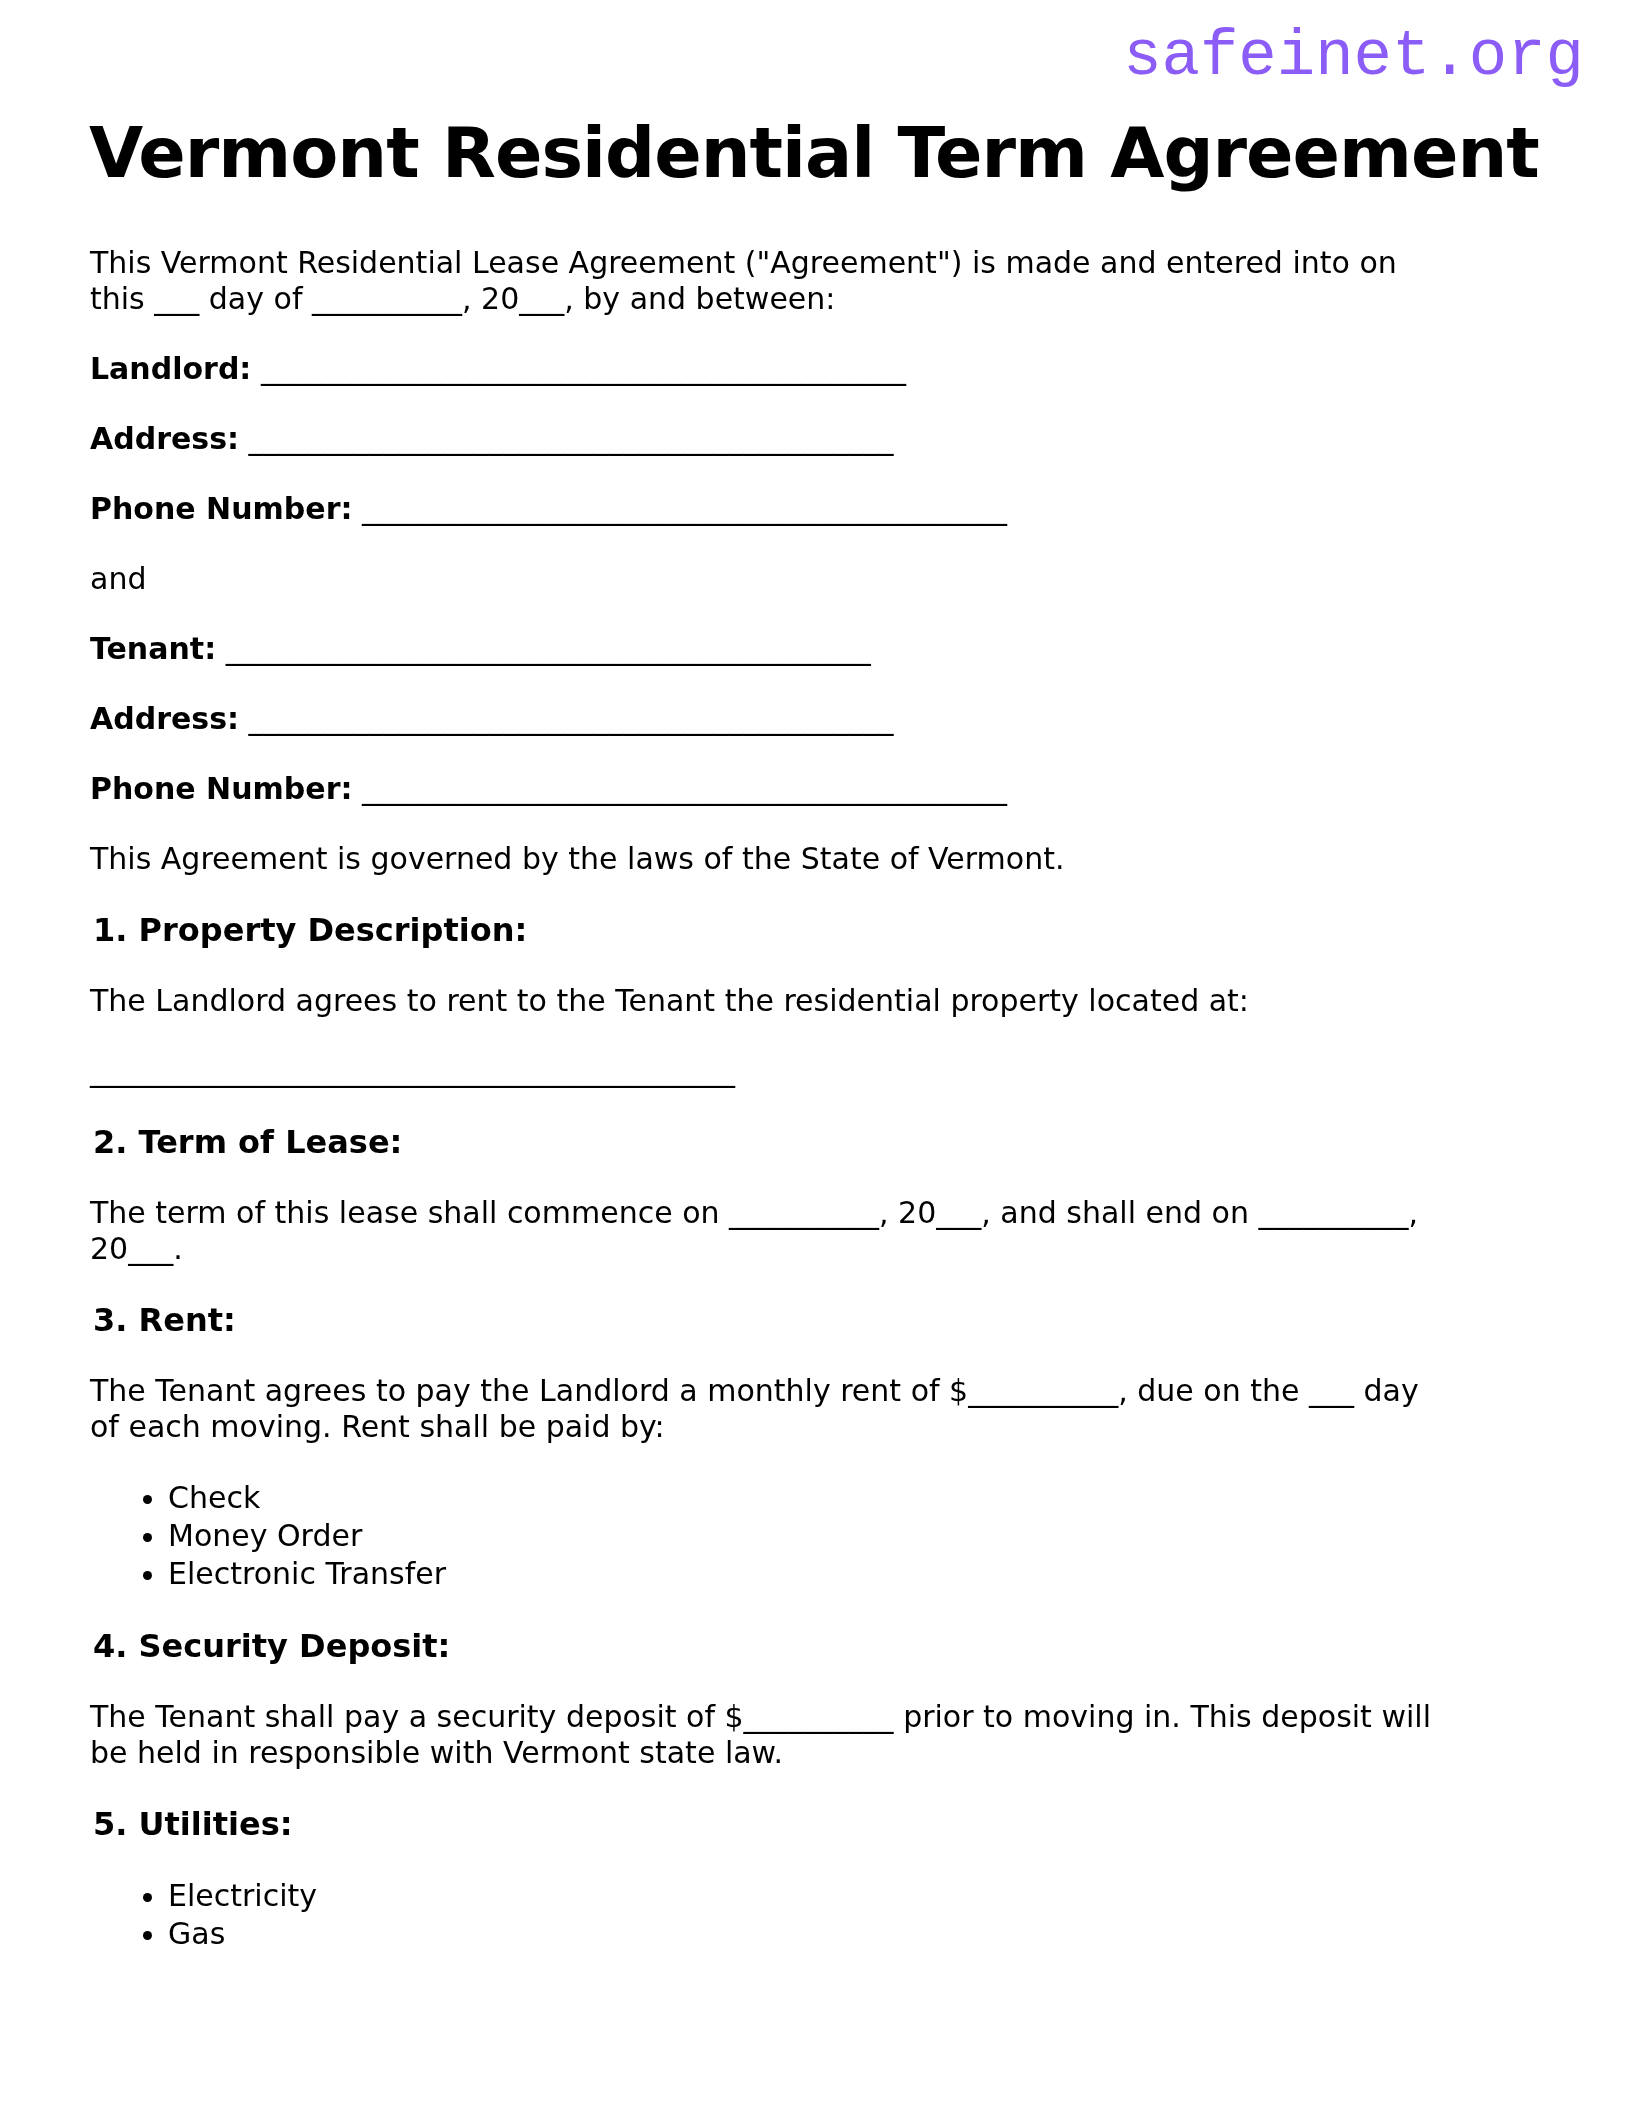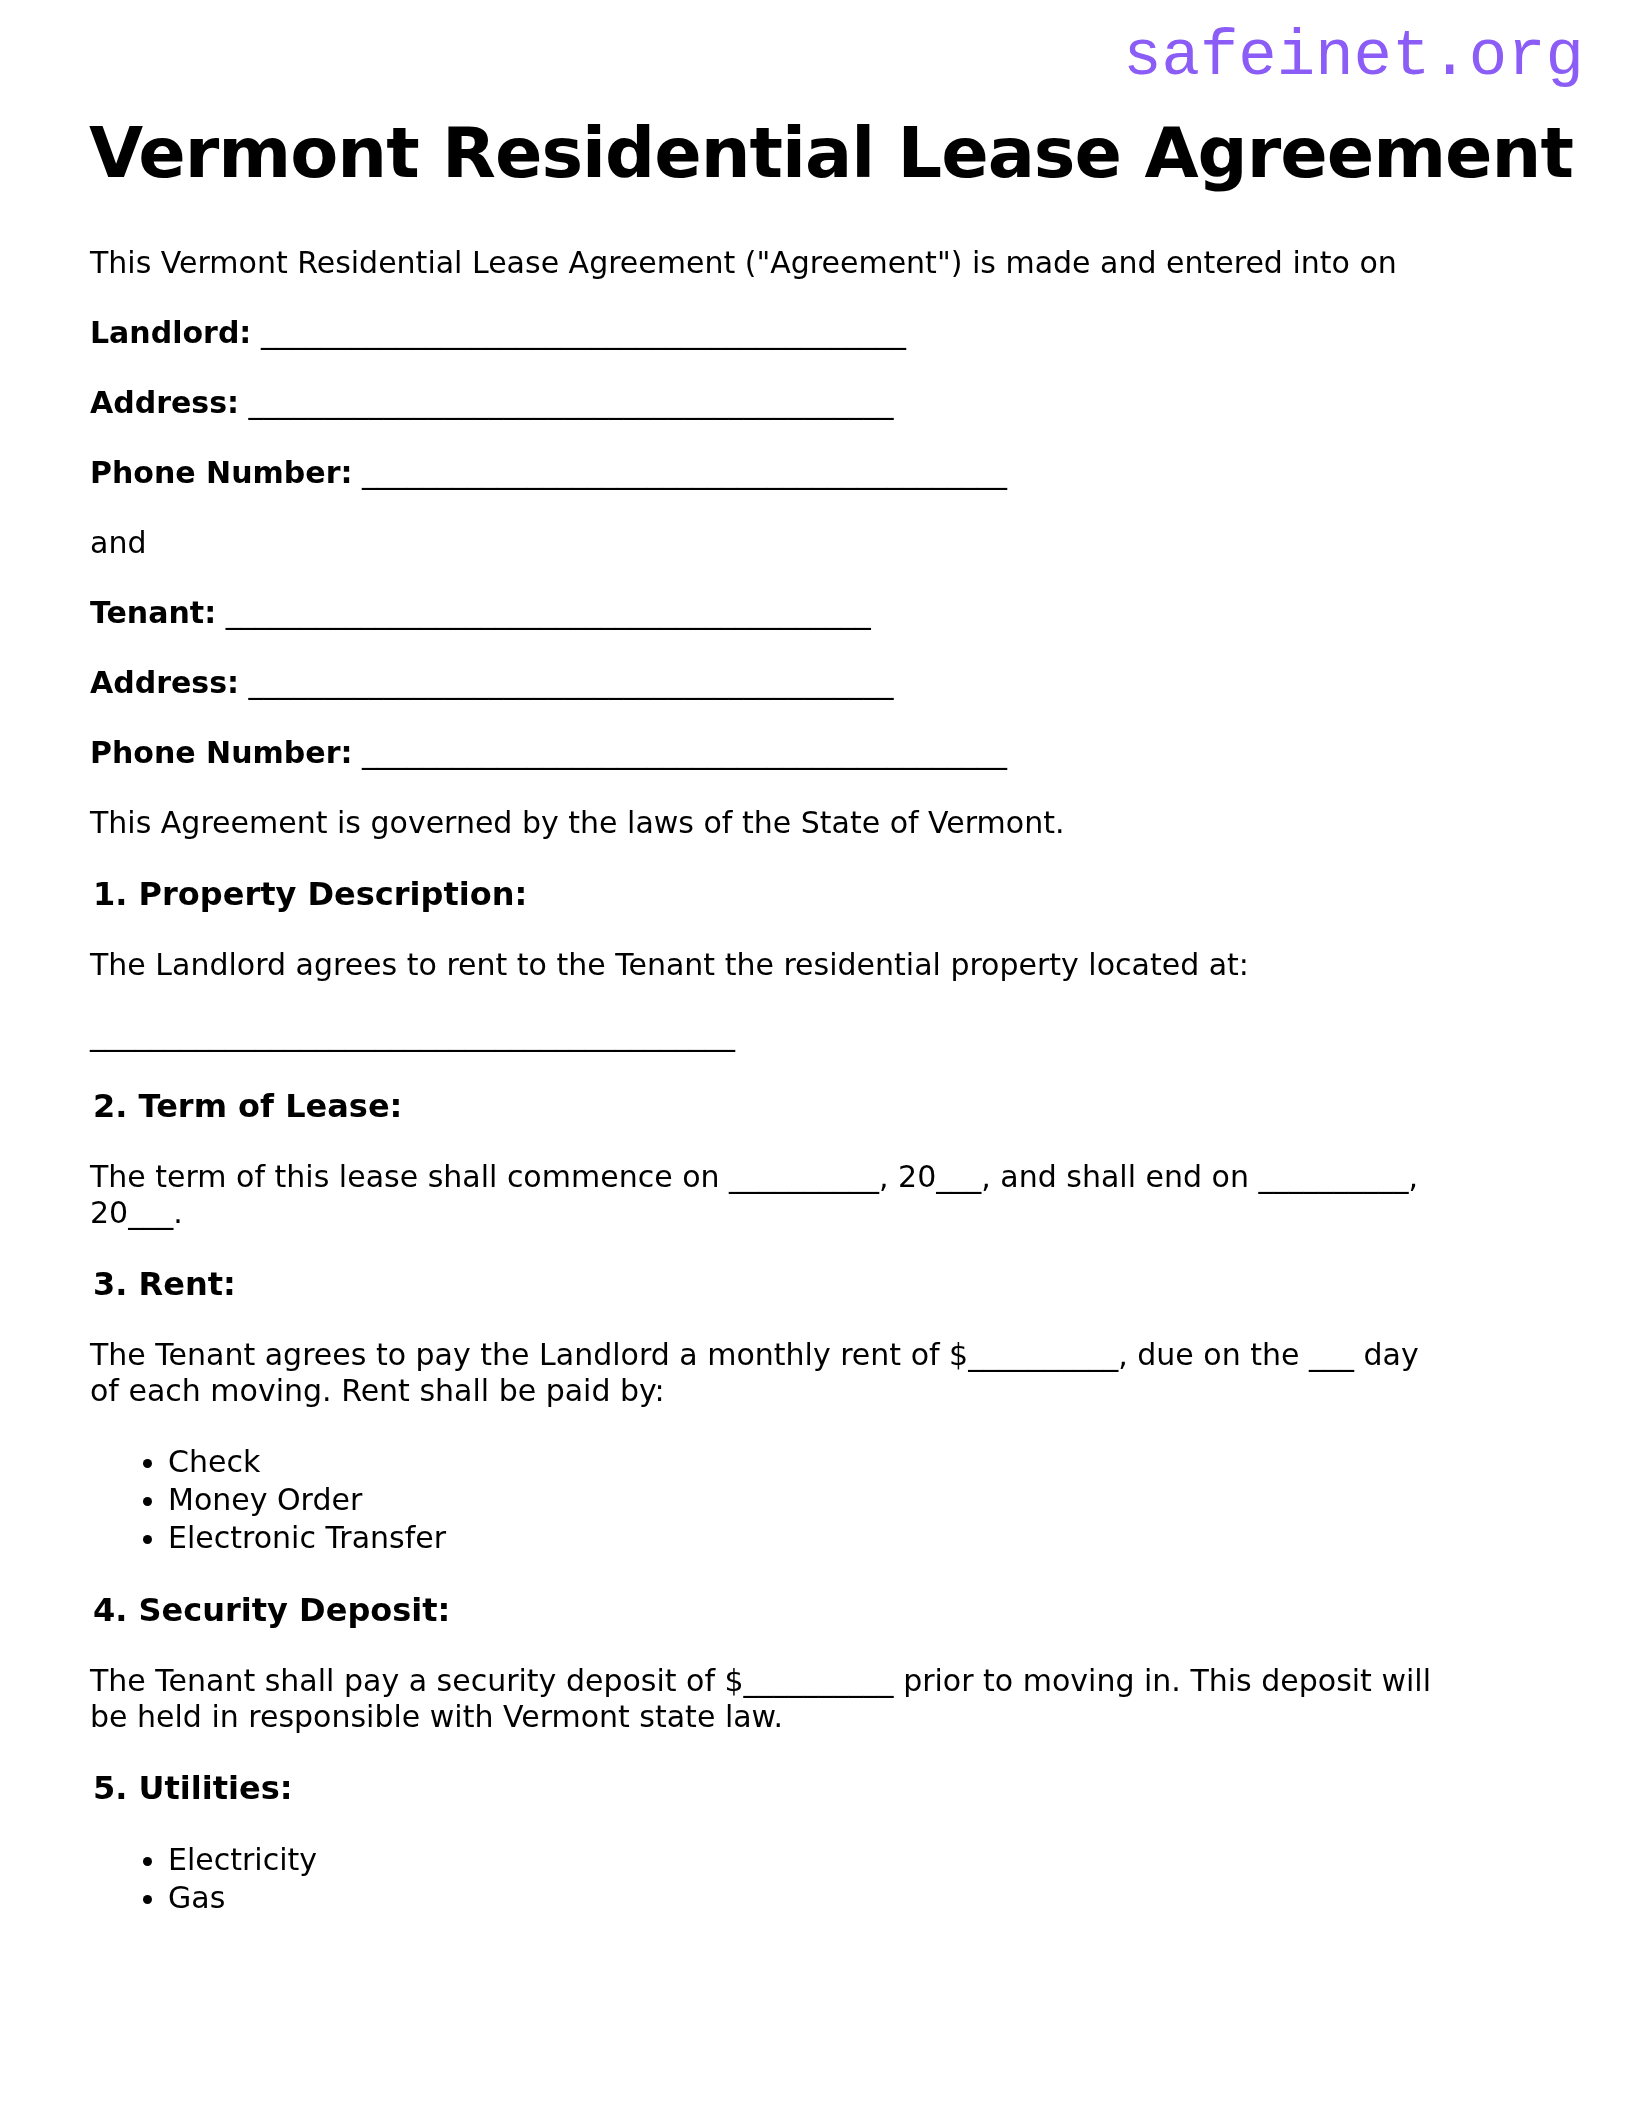--- a/index.html
+++ b/index.html
@@ -26,24 +26,25 @@
   ul.doc-list li{font-size:30px;line-height:38px;}
   .blank{white-space:nowrap;}
 </style>
 </head>
 <body>
 
 <div class="page">
 
   <div class="logo">safeinet.org</div>
 
-  <h1 class="doc-title">Vermont Residential Lease Agreement</h1>
+  <h1 class="doc-title">Vermont Residential Term Agreement</h1>
 
   <p>
     <span class="line">This Vermont Residential Lease Agreement ("Agreement") is made and entered into on</span>
+    <span class="line">this ___ day of __________, 20___, by and between:</span>
   </p>
 
   <p><strong class="label">Landlord:</strong> <span class="blank">___________________________________________</span></p>
 
   <p><strong class="label">Address:</strong> <span class="blank">___________________________________________</span></p>
 
   <p><strong class="label">Phone Number:</strong> <span class="blank">___________________________________________</span></p>
 
   <p>and</p>
 

